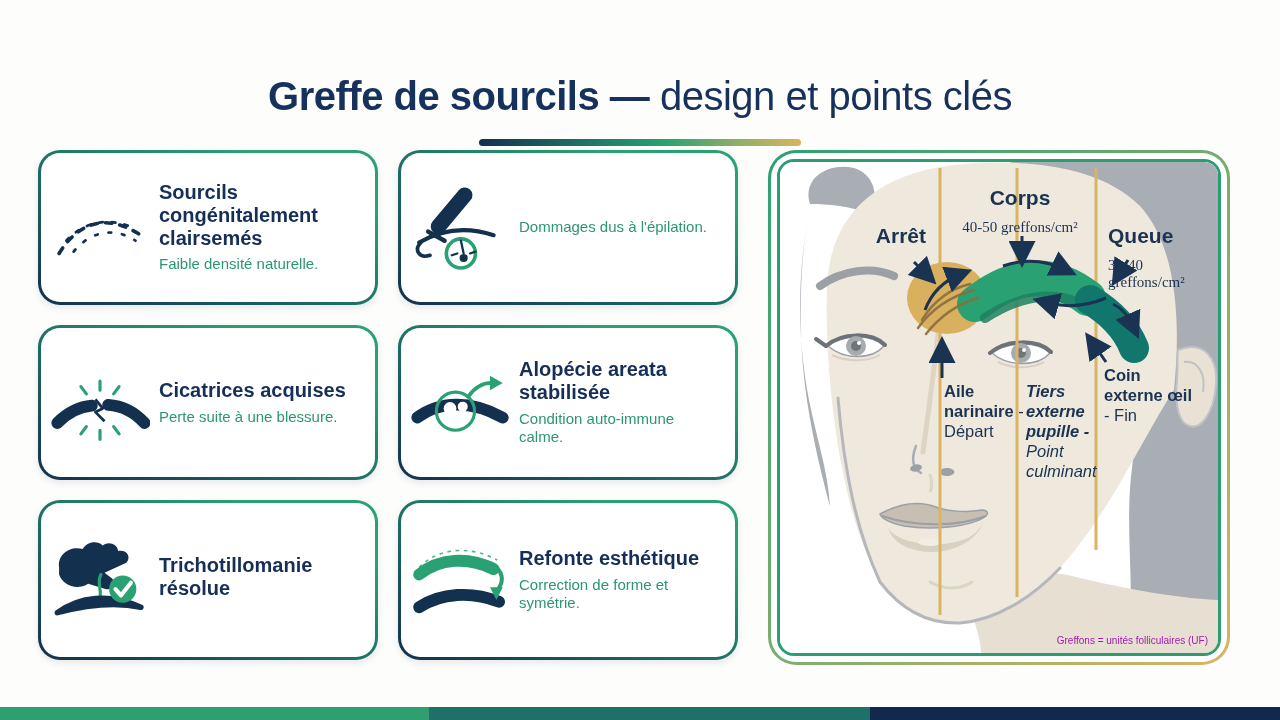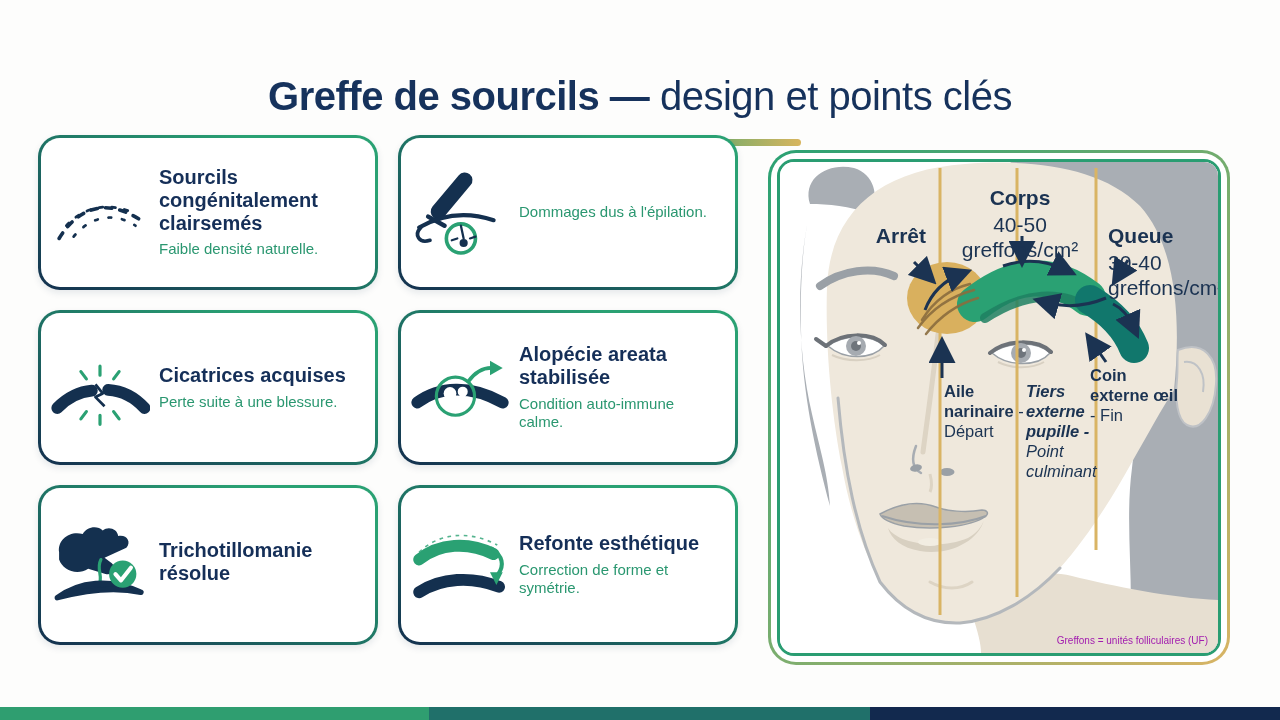--- a/index.html
+++ b/index.html
@@ -16,21 +16,21 @@
   .title .bold { font-weight:700; }
   .title .sep  { font-weight:600; }
   .title .rest { font-weight:400; }
   .title-underline {
     width:322px; height:7px; border-radius:4px;
     margin:20px auto 0 auto;
     background:linear-gradient(90deg,#14304f 0%,#1d6e63 30%,#2aa173 58%,#8fae67 80%,#d8b55e 100%);
   }
   
   .cards {
-    position:absolute; left:38px; top:135px;
+    position:absolute; left:38px; top:150px;
     display:grid;
     grid-template-columns:340px 340px;
     grid-template-rows:155px 155px 160px;
     column-gap:20px; row-gap:20px;
   }
   .card {
     border-radius:22px; padding:3px;
     background:linear-gradient(to top right,#14304f 0%,#1d6e63 45%,#2aa173 80%);
     box-shadow:0 3px 7px rgba(20,48,79,.10);
   }
@@ -51,29 +51,29 @@
   }
   .panel-mid { width:100%; height:100%; background:#ffffff; border-radius:25px; padding:6px; }
   .panel-inner {
     width:100%; height:100%;
     border:3px solid #2a9d72; border-radius:17px;
     position:relative; overflow:hidden; background:#ffffff;
   }
   .panel-inner svg.illus { position:absolute; inset:0; width:100%; height:100%; }
   .plabel { position:absolute; color:#1b3352; line-height:1.18; }
   .plabel .zname { font-size:21px; font-weight:700; display:block; }
-  .plabel .zdens { font-size:21px; font-weight:400; display:block; margin-top:2px; }
+  .plabel .zdens { font-size:15px; font-weight:400; display:block; margin-top:8px;font-family:Liberation Serif, serif; }
   .plabel .lname { font-size:16.5px; font-weight:700; }
   .plabel .lrole { font-size:16.5px; font-weight:400; }
   .zl-tete  { left:28px;  top:62px;  width:118px; text-align:right; }
   .zl-corps { left:157px; top:24px;  width:166px; text-align:center; }
   .zl-queue { left:328px; top:62px;  width:102px; text-align:left; }
   .lm-aile  { left:164px; top:220px; width:88px; }
   .lm-tiers { left:246px; top:220px; width:92px;font-style:italic; }
-  .lm-coin  { left:310px; top:204px; width:96px; }
+  .lm-coin  { left:324px; top:204px; width:96px; }
   .panel-caption {
     position:absolute; right:10px; bottom:7px;
     font-size:10px; color:#a21caf; font-weight:400;
   }
   
   .bottom-bar { position:absolute; left:0; bottom:0; width:100%; height:13px; display:flex; }
   .bottom-bar .seg-green { width:33.5%; background:#2f9e70; }
   .bottom-bar .seg-teal  { width:34.5%; background:#20706a; }
   .bottom-bar .seg-navy  { width:32%;  background:#12294e; }
 </style>

